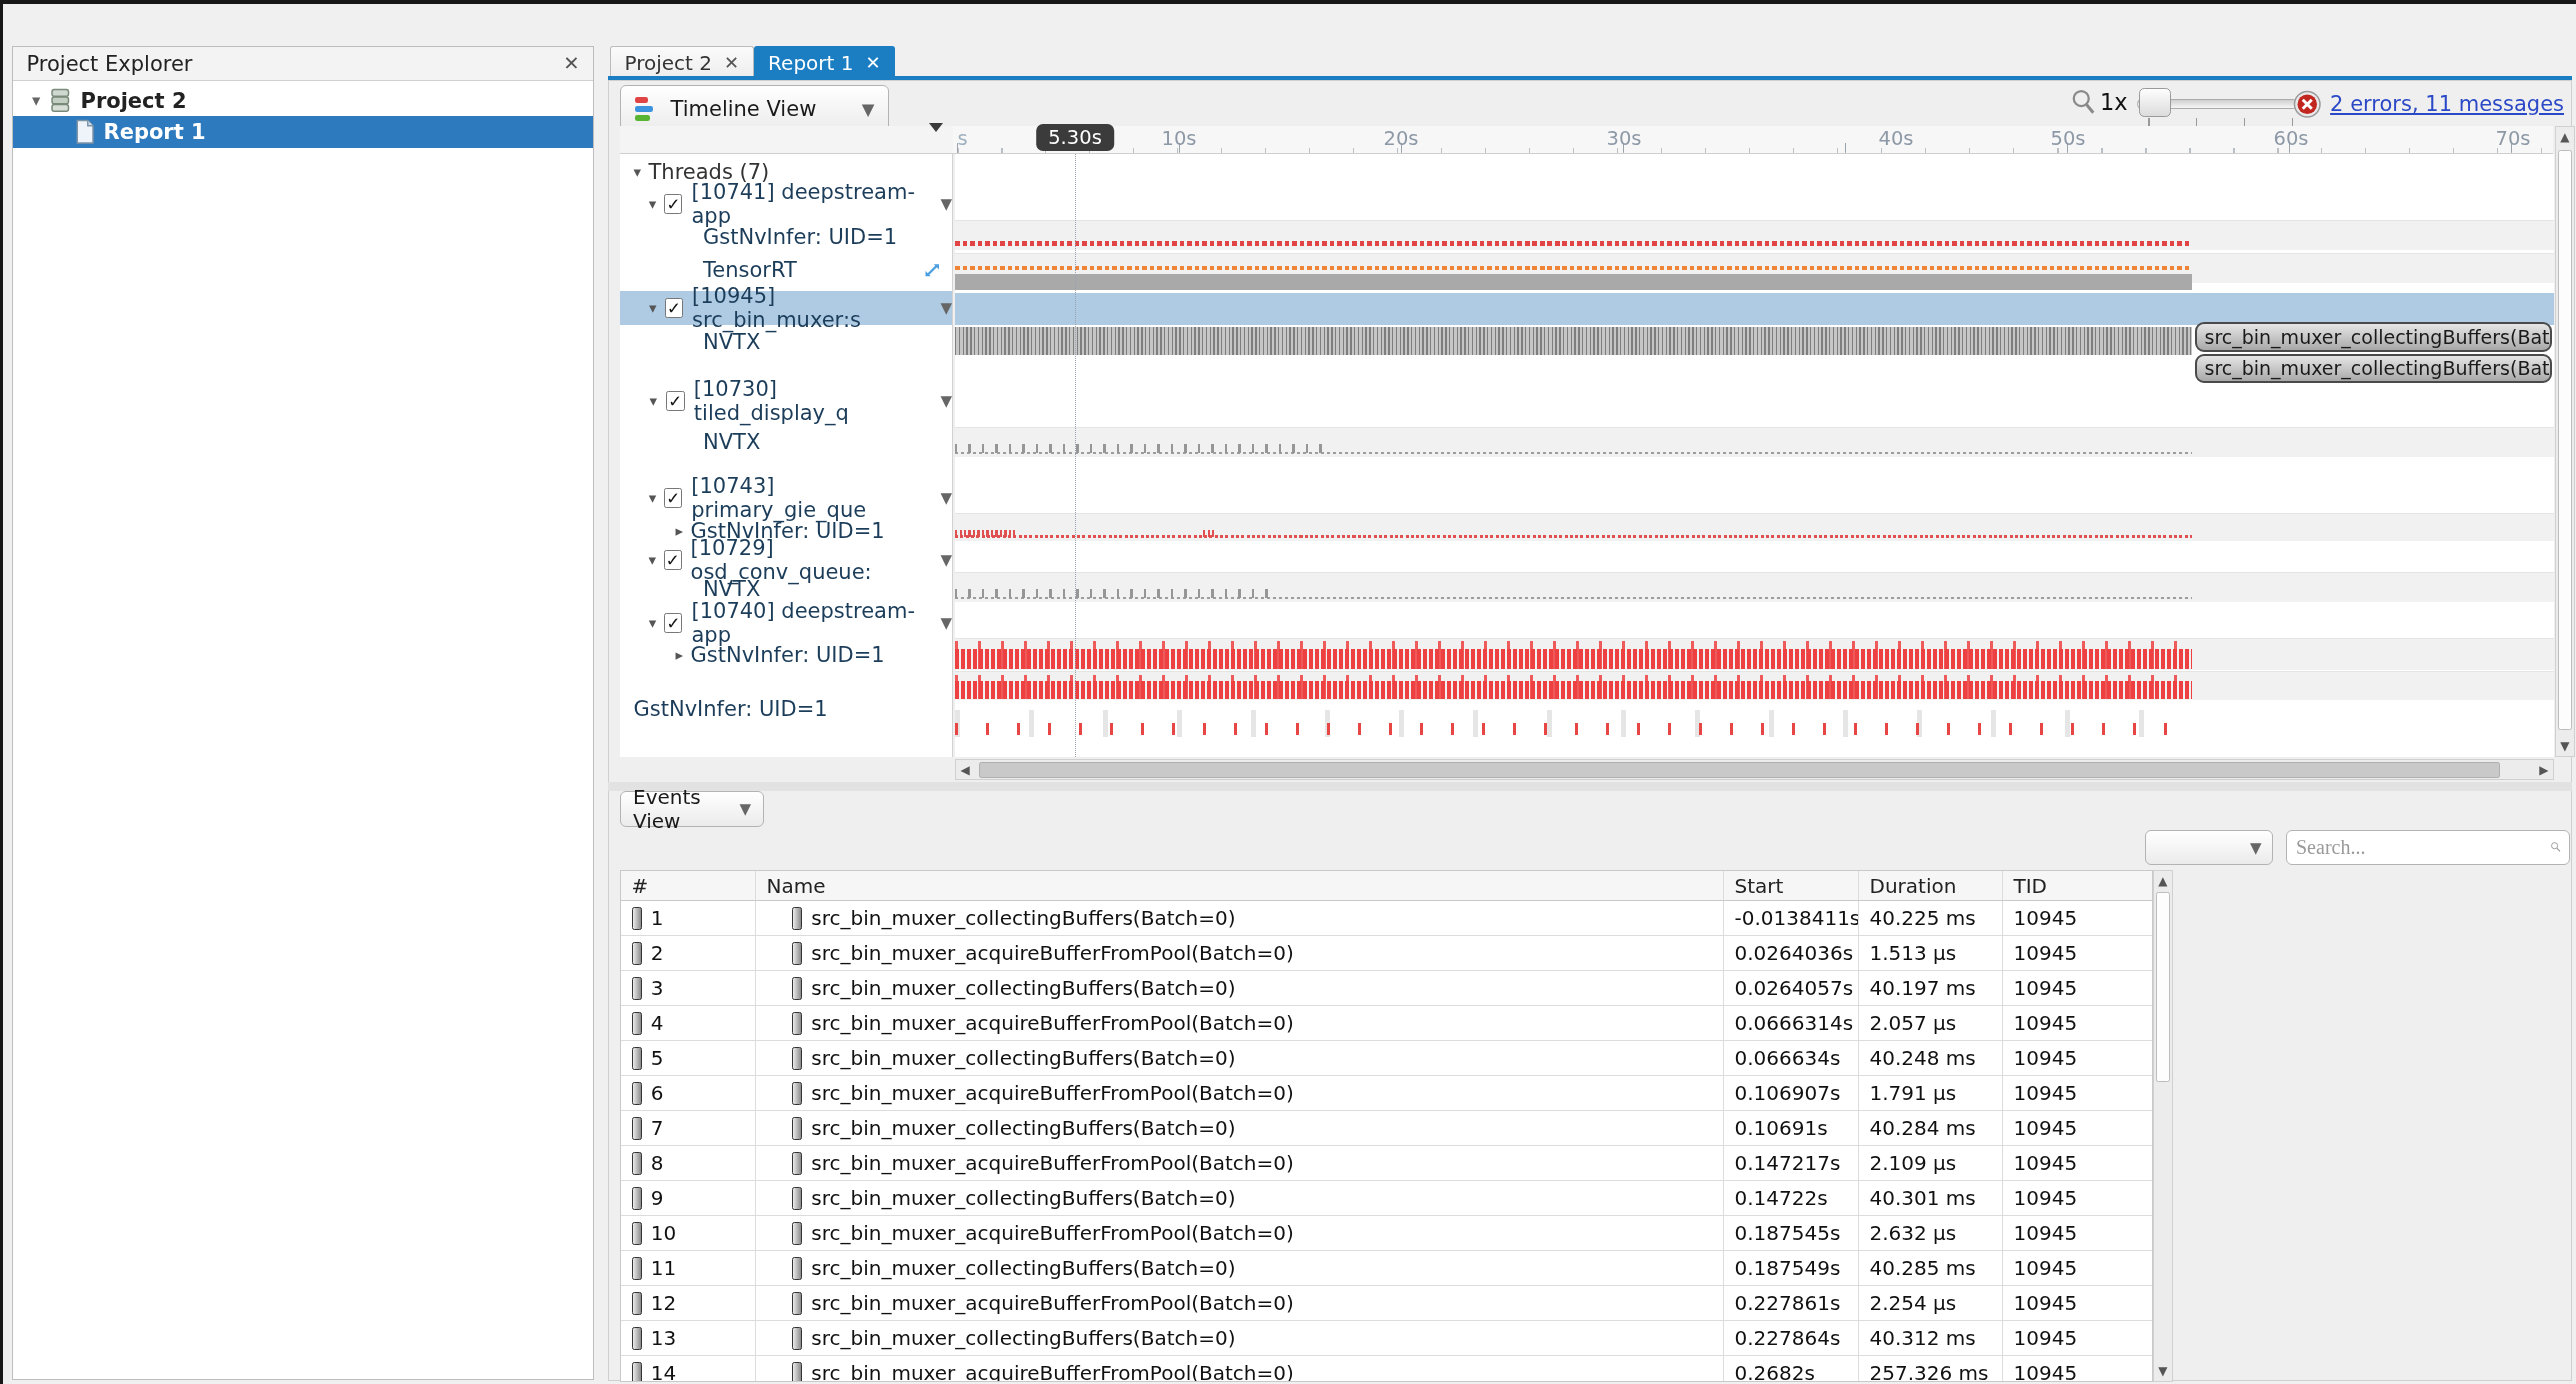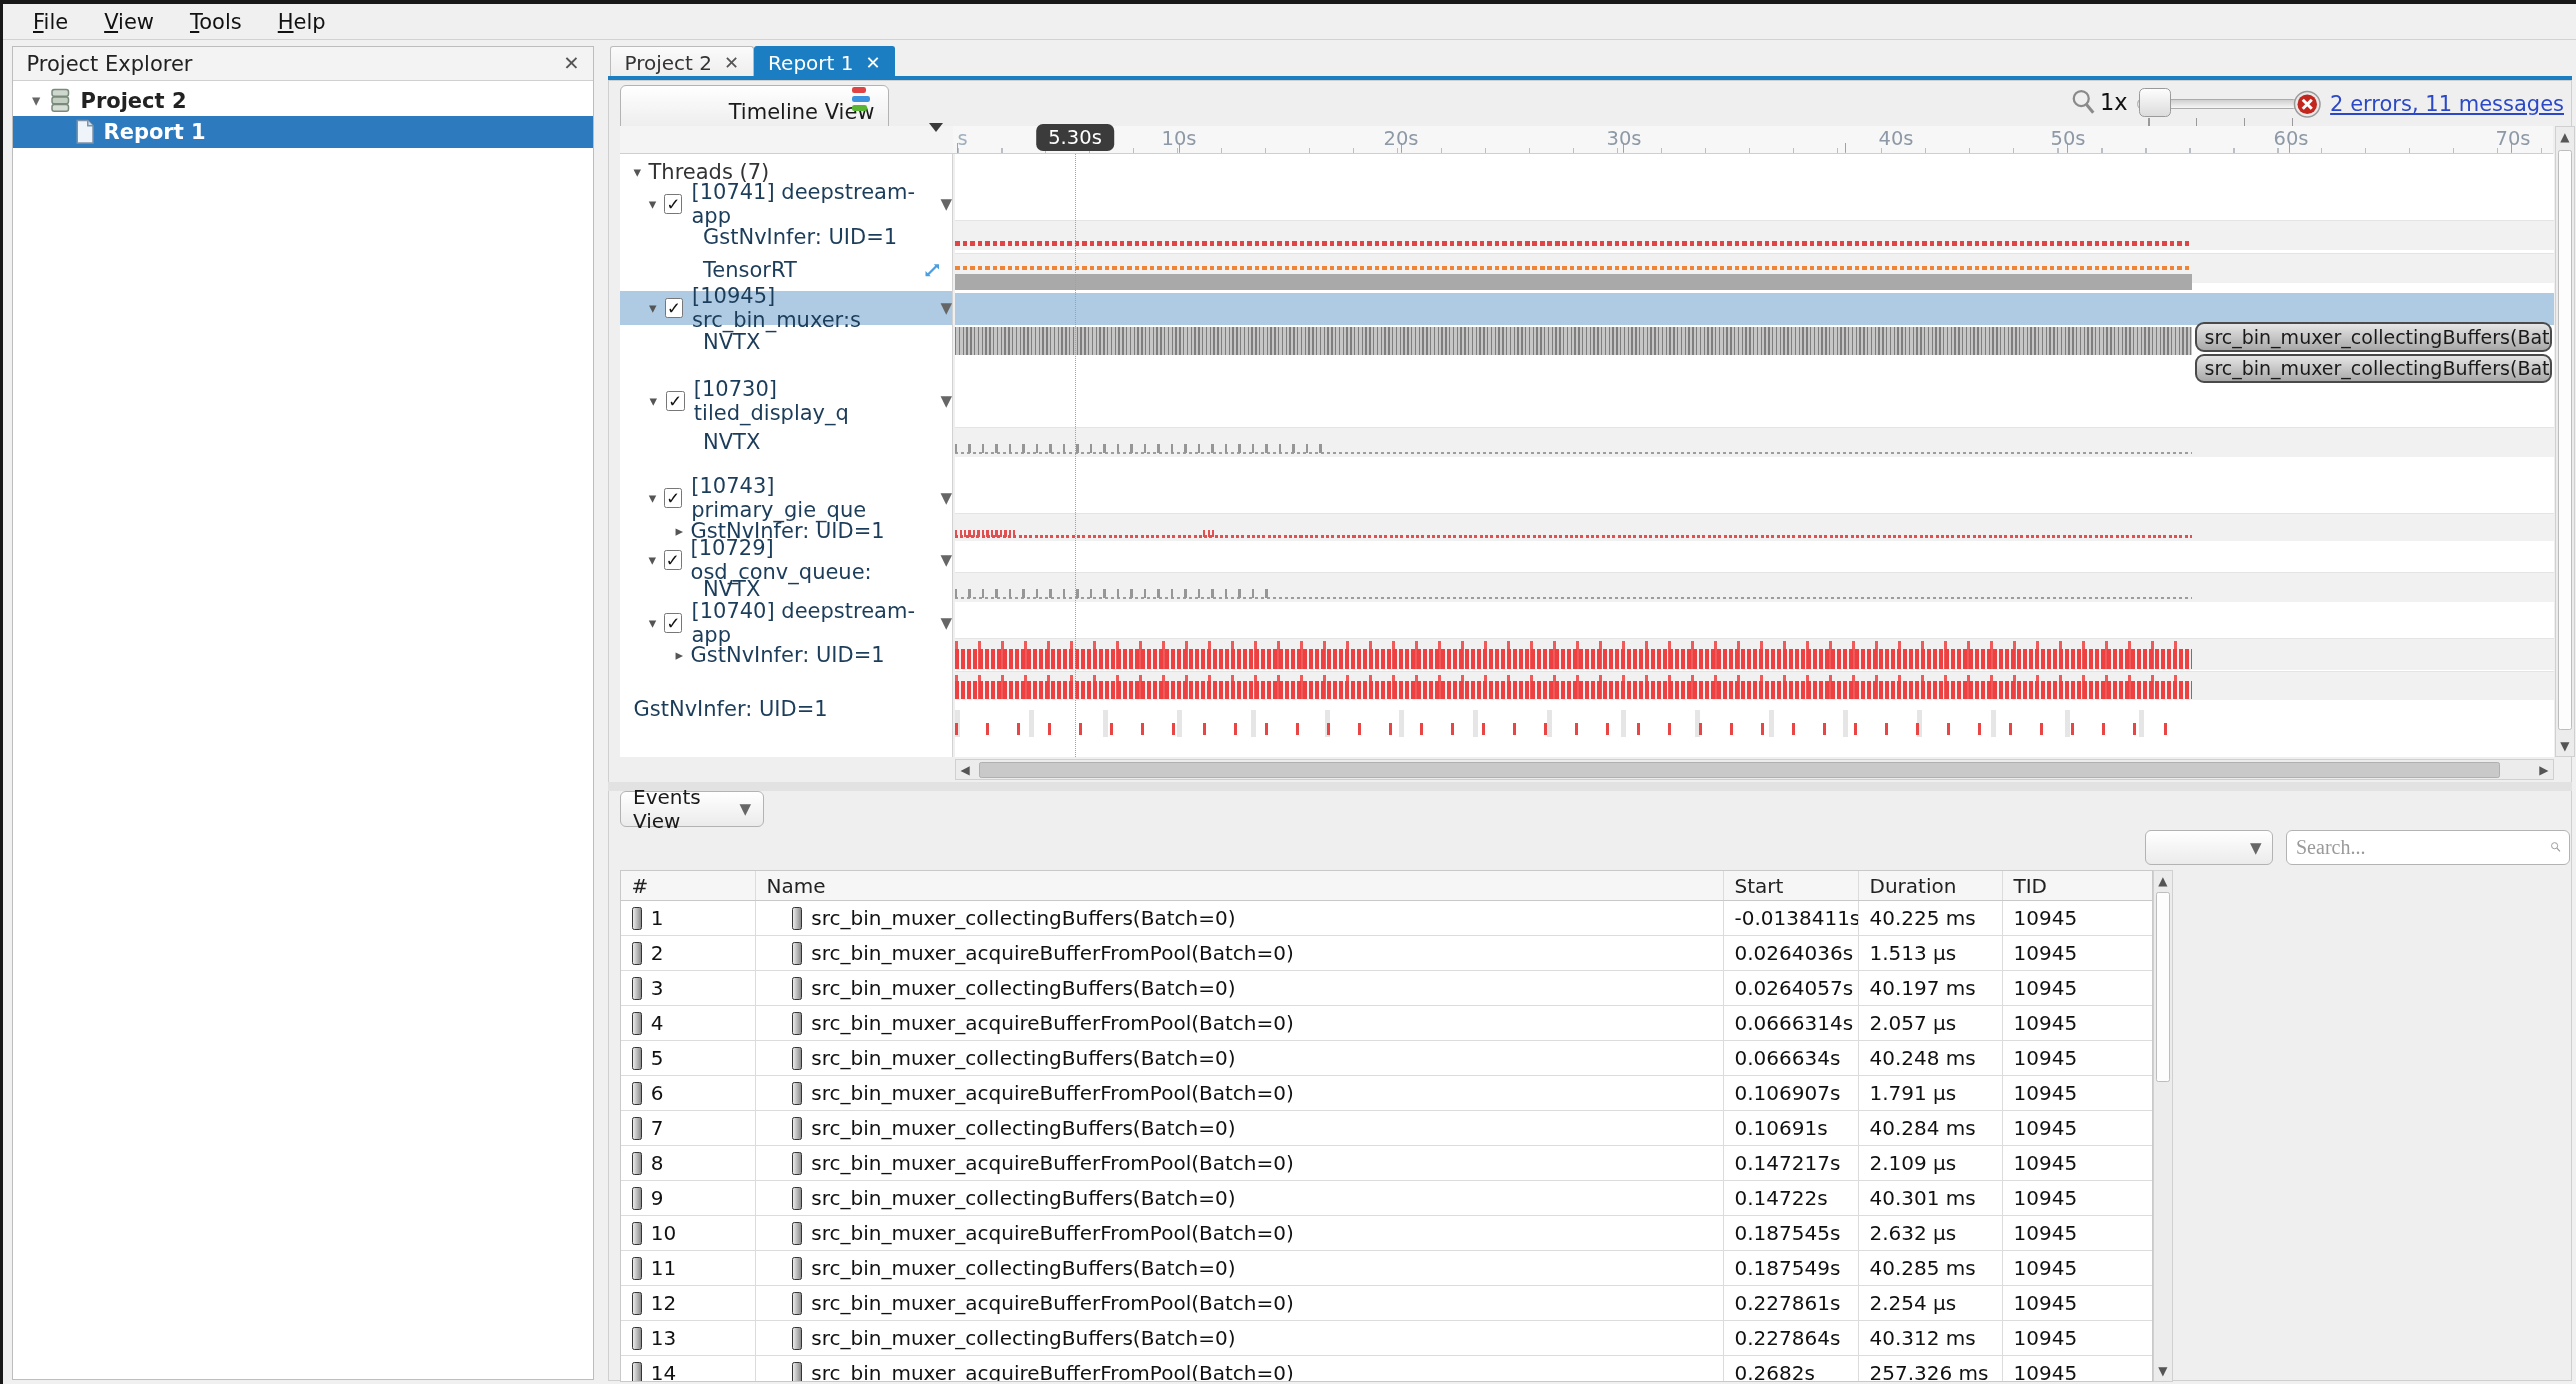--- a/index.html
+++ b/index.html
@@ -30,21 +30,21 @@
   .tab.active{background:#1b7ec3;border-color:#1b7ec3;color:#fff;}
   .tab .x{font-size:18px;color:#555;}
   .tab.active .x{color:#fff;}
   .tabline{position:absolute;left:605px;right:4.5px;top:72px;height:3.8px;background:#1b7ec3;}
 
   
   .report-frame{position:absolute;left:605px;top:76px;right:4.5px;bottom:3px;background:#efefef;border:1.5px solid #cfcfcf;box-sizing:border-box;}
 
   
   .view-btn{position:absolute;left:617px;top:81px;width:269px;height:48px;border:1.5px solid #b3b3b3;border-radius:6px;
-            background:linear-gradient(#ffffff,#ebebeb);display:flex;align-items:flex-end;gap:13.5px;padding:0 13.5px;box-sizing:border-box;flex-direction:column;}
+            background:linear-gradient(#ffffff,#ebebeb);display:flex;align-items:center;gap:13.5px;padding:0 13.5px;box-sizing:border-box;}
   .view-btn .lbl{font-size:21px;color:#1a1a1a;}
   .view-btn .caret{margin-left:auto;color:#666;font-size:16.5px;}
   .tl-icon{width:22.5px;height:25.5px;position:relative;}
   .tl-icon i{position:absolute;left:0;height:6px;border-radius:2.3px;display:block;}
   .tl-icon .r{top:0.8px;width:13.5px;background:#e04343;}
   .tl-icon .b{top:9.8px;width:18px;background:#3b92dd;}
   .tl-icon .g{top:19px;width:15px;background:#58b433;}
 
   .zoom-group{position:absolute;left:2067px;top:84px;display:flex;align-items:center;}
   .zoom-label{font-size:22.5px;color:#111;margin-left:1.5px;}
@@ -143,26 +143,20 @@
   .desc-panel{position:absolute;left:2176px;top:866px;right:6px;bottom:2.3px;}
   .desc-label{font-size:21px;color:#222;padding:4.5px 0 0 10.5px;}
   .desc-box{position:absolute;left:4.5px;right:0;top:35px;bottom:0;background:#fff;border:1.5px solid #c9c9c9;box-sizing:border-box;}
   u{text-decoration:underline;}
 </style>
 </head>
 <body>
 
 <div class="window">
 
-  <div class="menubar">
-    <span class="menu-item"><u>F</u>ile</span>
-    <span class="menu-item"><u>V</u>iew</span>
-    <span class="menu-item"><u>T</u>ools</span>
-    <span class="menu-item"><u>H</u>elp</span>
-  </div>
 
   <div class="explorer">
     <div class="exp-header">
       <span class="exp-title">Project Explorer</span>
       <span class="exp-close">✕</span>
     </div>
     <div class="trow project">
       <span class="caret">▾</span>
       <span class="tree-icon">
         <svg width="22.5" height="25.5" viewBox="0 0 30 34">

